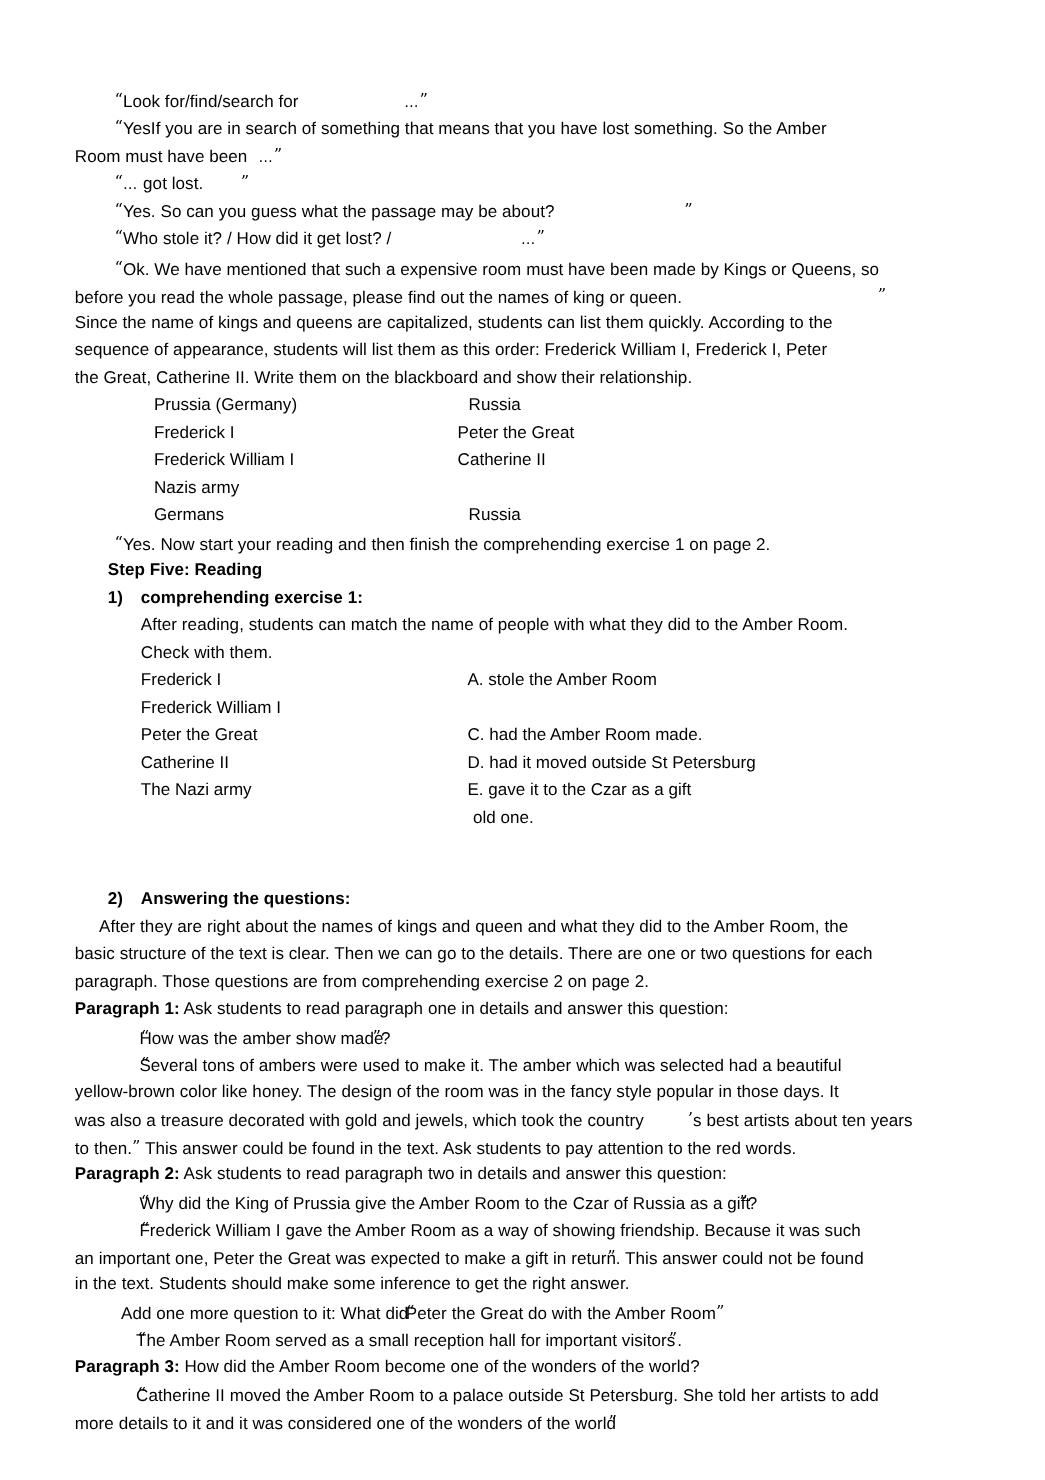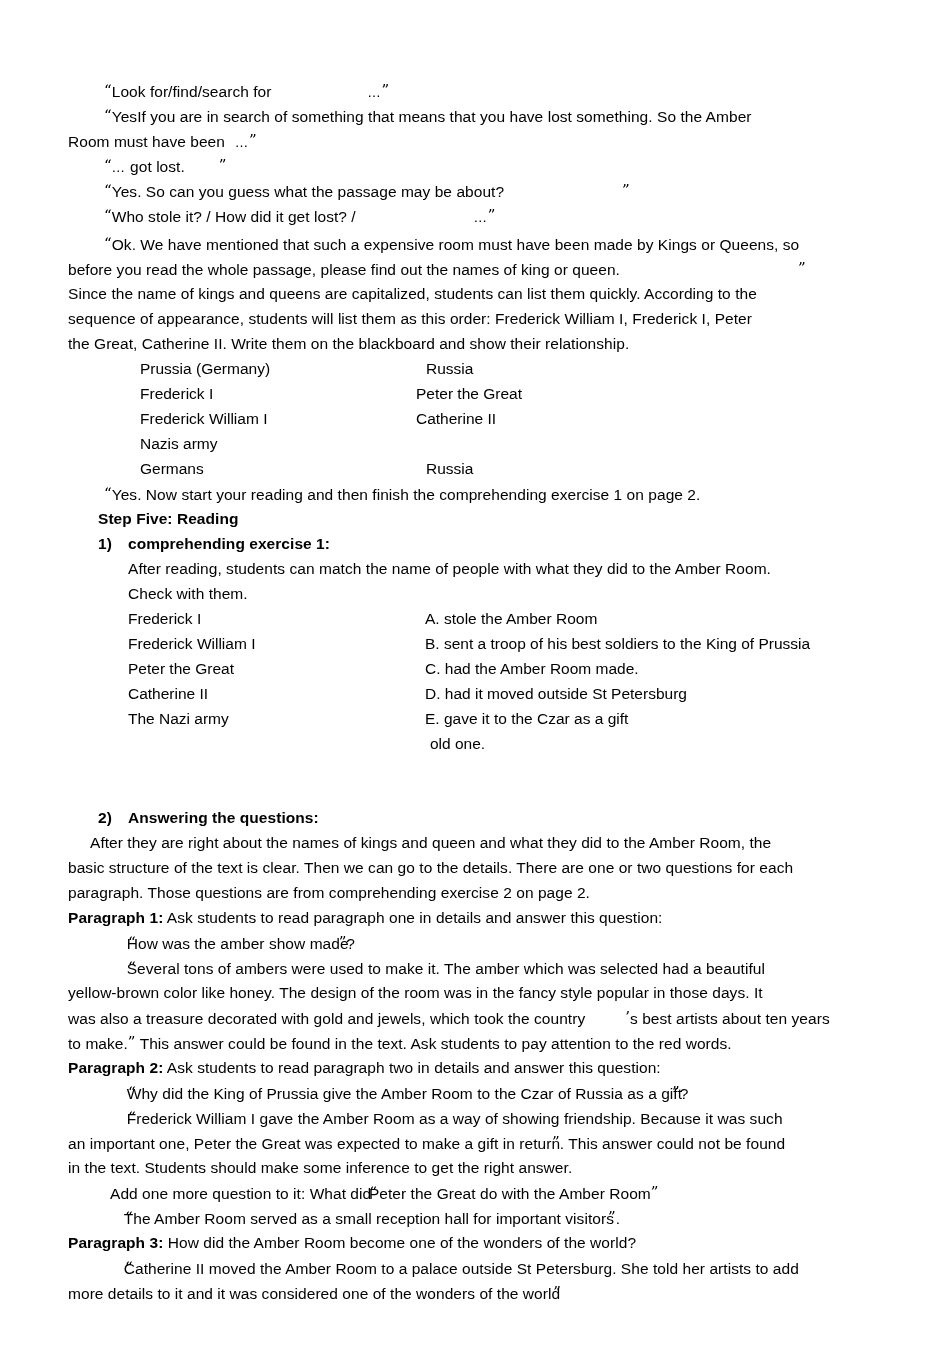--- a/index.html
+++ b/index.html
@@ -135,21 +135,20 @@
   <div class="line" style="left:128px; top:556px;">After reading, students can match the name of people with what they did to the Amber Room.</div>
   <div class="line" style="left:128px; top:581px;">Check with them.</div>
 
   <div class="wrapblock" style="left:128px; top:606px; width:800px;">
     <div class="match-row">
       <span class="match-left">Frederick I</span>
       <span class="match-right">A. stole the Amber Room</span>
     </div>
     <div class="match-row">
       <span class="match-left">Frederick William I</span>
-      <span class="match-right">B. sent a troop of his best soldiers to the King of Prussia</span>
     </div>
     <div class="match-row">
       <span class="match-left">Peter the Great</span>
       <span class="match-right"> C. had the Amber Room made.</span>
     </div>
     <div class="match-row">
       <span class="match-left">Catherine II</span>
       <span class="match-right">D. had it moved outside St Petersburg</span>
     </div>
     <div class="match-row">
@@ -174,21 +173,21 @@
     <span class="cq cq-tight" style="margin-left:0;margin-right:-9px;">“</span><span>How was the amber show made</span><span class="cq" style="margin-left:-10px">”</span><span>?</span>
   </div>
   <div class="line" style="left:128px; top:955px;">
     <span class="cq" style="margin-right:-9px">“</span><span>Several tons of  ambers were used to  make it.  The amber which  was  selected had a beautiful</span>
   </div>
   <div class="line" style="left:68px; top:980px;">yellow-brown color like honey. The design of the room was in the fancy style popular in those days. It</div>
   <div class="line" style="left:68px; top:1005px;">
     <span>was also a treasure decorated with gold and jewels, w</span><span>hich took the country</span><span class="apos-gap"></span><span class="cq">’</span><span>s best artists about ten years</span>
   </div>
   <div class="line" style="left:68px; top:1030px;">
-    <span>to make.</span><span class="cq">”</span><span>  This answer could be found in the text. Ask students to pay attention to the red words.</span>
+    <span>to then.</span><span class="cq">”</span><span>  This answer could be found in the text. Ask students to pay attention to the red words.</span>
   </div>
 
   <div class="line" style="left:68px; top:1055px;">
     <span class="b">Paragraph 2:</span><span> Ask students to read paragraph two in details and answer this question:</span>
   </div>
   <div class="line" style="left:128px; top:1080px;">
     <span class="cq" style="margin-right:-9px">“</span><span>Why did the King of Prussia give the Amber Room to the Czar of Russia as a gift</span><span class="cq" style="margin-left:-10px">”</span><span>?</span>
   </div>
   <div class="line" style="left:128px; top:1105px;">
     <span class="cq" style="margin-right:-9px">“</span><span>Frederick William I gave the Amber Room as a way of showing friendship. Because it was such</span>

